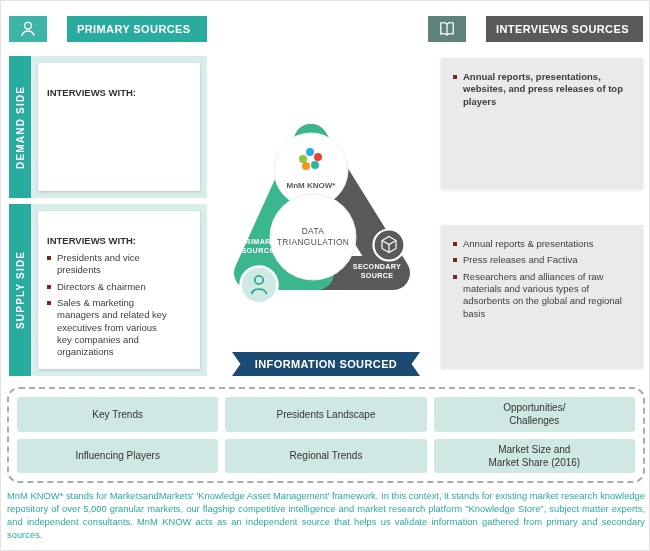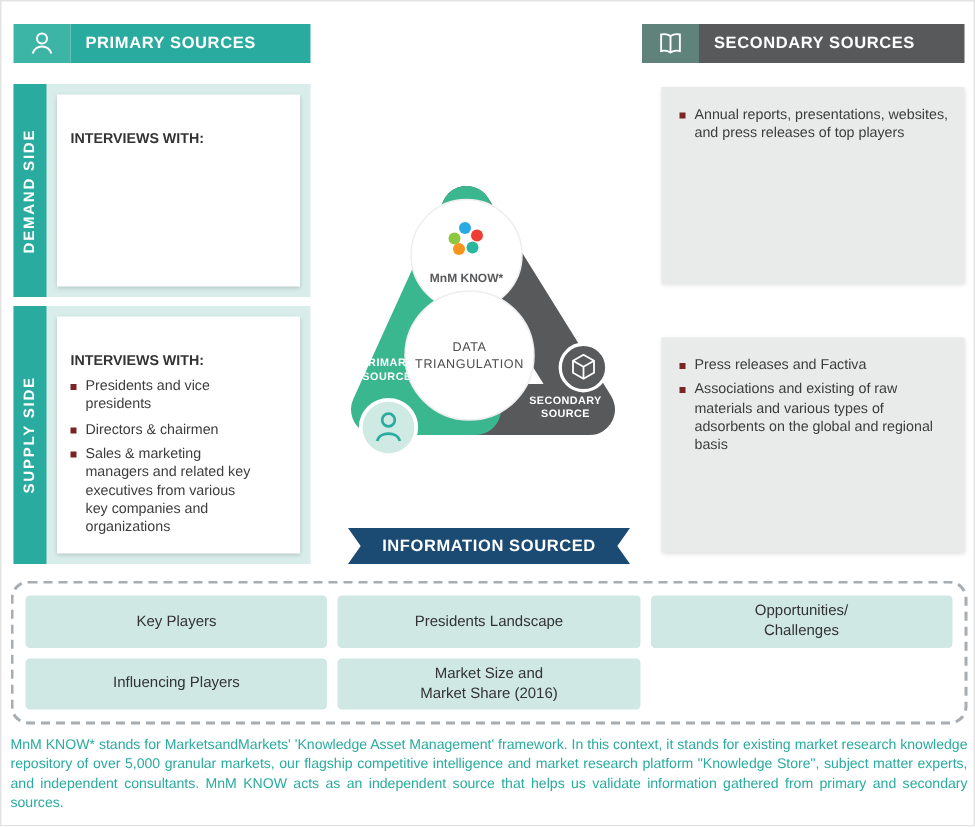--- a/index.html
+++ b/index.html
@@ -9,21 +9,21 @@
     border:1px solid #e3e3e3; box-sizing:border-box;
   }
   
   .hdr { position:absolute; display:flex; height:26px; }
   .hdr-left  { left:8px;   top:15px; width:198px; }
   .hdr-right { left:427px; top:15px; width:215px; }
   .hdr-icon { width:38px; display:flex; align-items:center; justify-content:center; flex:0 0 38px; }
   .hdr-left  .hdr-icon { background:var(--teal_icon,#3db5a6); }
   .hdr-right .hdr-icon { background:var(--gray_icon,#5f837b); }
   .hdr-bar { flex:1; display:flex; align-items:center; padding-left:10px;
-    color:#fff; font-weight:bold; font-size:11px; letter-spacing:.4px; }
+    color:#fff; font-weight:bold; font-size:11px; letter-spacing:.4px;margin-left:20px; }
   .hdr-left  .hdr-bar { background:var(--teal,#2aab9f); }
   .hdr-right .hdr-bar { background:var(--gray_dark,#58595b); }
 
   
   .side-section { position:absolute; display:flex; background:var(--teal_light,#d9eeea); }
   .section-demand { left:8px; top:55px;  width:198px; height:142px; }
   .section-supply { left:8px; top:203px; width:198px; height:172px; }
   .side-strip { flex:0 0 22px; background:var(--teal,#2aab9f); color:#fff;
     display:flex; align-items:center; justify-content:center;
     writing-mode:vertical-rl; transform:rotate(180deg);
@@ -35,21 +35,21 @@
   ul.bullets { list-style:none; margin:0; padding:0; font-size:9.5px;
     color:var(--text,#3c3c3c); }
   ul.bullets li { position:relative; padding-left:10px; margin-bottom:4px; line-height:1.3; }
   ul.bullets li::before { content:""; position:absolute; left:0; top:4px;
     width:4px; height:4px; background:var(--bullet,#7a2525); }
 
   
   .gray-box { position:absolute; background:var(--gray_box,#e9eaea);
     box-sizing:border-box; padding:13px 10px 10px 12px;
     box-shadow:0 1px 3px rgba(0,0,0,.12); }
-  .right-box1 { left:440px; top:57px;  width:202px; height:131px; }
+  .right-box1 { left:440px; top:57px;  width:202px; height:131px;font-weight:bold; }
   .right-box2 { left:440px; top:224px; width:202px; height:143px; }
 
   
   .triangle { position:absolute; left:210px; top:112px; width:230px; height:220px; }
   .svg-txt { font-family:"Liberation Sans", sans-serif; }
 
   
   .banner { position:absolute; left:231px; top:351px; width:188px; height:24px;
     background:var(--navy,#1b4a73); color:#fff; font-weight:bold; font-size:11px;
     letter-spacing:.4px; display:flex; align-items:center; justify-content:center;
@@ -85,21 +85,21 @@
     <div class="hdr-bar">PRIMARY SOURCES</div>
   </div>
 
   <div class="hdr hdr-right">
     <div class="hdr-icon">
       <svg viewBox="0 0 24 24" width="20" height="20">
         <path d="M12 6C10 4.6 7 4.2 4.5 4.8V18c2.5-.6 5.5-.2 7.5 1.2 2-1.4 5-1.8 7.5-1.2V4.8C17 4.2 14 4.6 12 6Z" fill="none" stroke="#fff" stroke-width="1.5"></path>
         <path d="M12 6v13" stroke="#fff" stroke-width="1.5"></path>
       </svg>
     </div>
-    <div class="hdr-bar">SECONDARY SOURCES</div>
+    <div class="hdr-bar">INTERVIEWS SOURCES</div>
   </div>
 
   <div class="side-section section-demand">
     <div class="side-strip">DEMAND SIDE</div>
     <div class="side-content">
       <div class="white-box">
         <div class="box-title">INTERVIEWS WITH:</div>
       </div>
     </div>
   </div>
@@ -118,22 +118,23 @@
     </div>
   </div>
 
   <div class="gray-box right-box1">
     <ul class="bullets">
       <li>Annual reports, presentations, websites, and press releases of top players</li>
     </ul>
   </div>
   <div class="gray-box right-box2">
     <ul class="bullets">
+      <li>Annual reports &amp; presentations</li>
       <li>Press releases and Factiva</li>
-      <li>Associations and existing of raw materials and various types of adsorbents on the global and regional basis</li>
+      <li>Researchers and alliances of raw materials and various types of adsorbents on the global and regional basis</li>
     </ul>
   </div>
 
   <svg class="triangle" viewBox="0 0 230 220">
 
     <path d="M100 28 L182 160 L98 160" fill="none" stroke="#58595b" stroke-width="34" stroke-linecap="round" stroke-linejoin="round"></path>
 
     <path d="M100 28 L40 160 L106 160" fill="none" stroke="#3bb78f" stroke-width="34" stroke-linecap="round" stroke-linejoin="round"></path>
 
     <circle cx="100" cy="57" r="37" fill="#ffffff" stroke="#eeeeee" stroke-width="1"></circle>
@@ -163,24 +164,25 @@
       <path d="M178 123.5 L185 127.5 V135.5 L178 139.5 L171 135.5 V127.5 Z" fill="none" stroke="#ffffff" stroke-width="1.2"></path>
       <path d="M171 127.5 L178 131.5 L185 127.5 M178 131.5 V139.5" fill="none" stroke="#ffffff" stroke-width="1.2"></path>
     </g>
     <text class="svg-txt" x="166" y="156" text-anchor="middle" font-size="7.2" font-weight="bold" fill="#ffffff" letter-spacing="0.3">SECONDARY</text>
     <text class="svg-txt" x="166" y="165" text-anchor="middle" font-size="7.2" font-weight="bold" fill="#ffffff" letter-spacing="0.3">SOURCE</text>
   </svg>
 
   <div class="banner">INFORMATION SOURCED</div>
 
   <div class="grid-wrap">
-    <div class="cell">Key Players</div>
+    <div class="cell">Key Trends</div>
     <div class="cell">Presidents Landscape</div>
     <div class="cell">Opportunities/
 Challenges</div>
     <div class="cell">Influencing Players</div>
+    <div class="cell">Regional Trends</div>
     <div class="cell">Market Size and
 Market Share (2016)</div>
   </div>
 
   <div class="footnote">MnM KNOW* stands for MarketsandMarkets' 'Knowledge Asset Management' framework. In this context, it stands for existing market research knowledge repository of over 5,000 granular markets, our flagship competitive intelligence and market research platform "Knowledge Store", subject matter experts, and independent consultants. MnM KNOW acts as an independent source that helps us validate information gathered from primary and secondary sources.</div>
 
 </div>
 
 </body></html>

